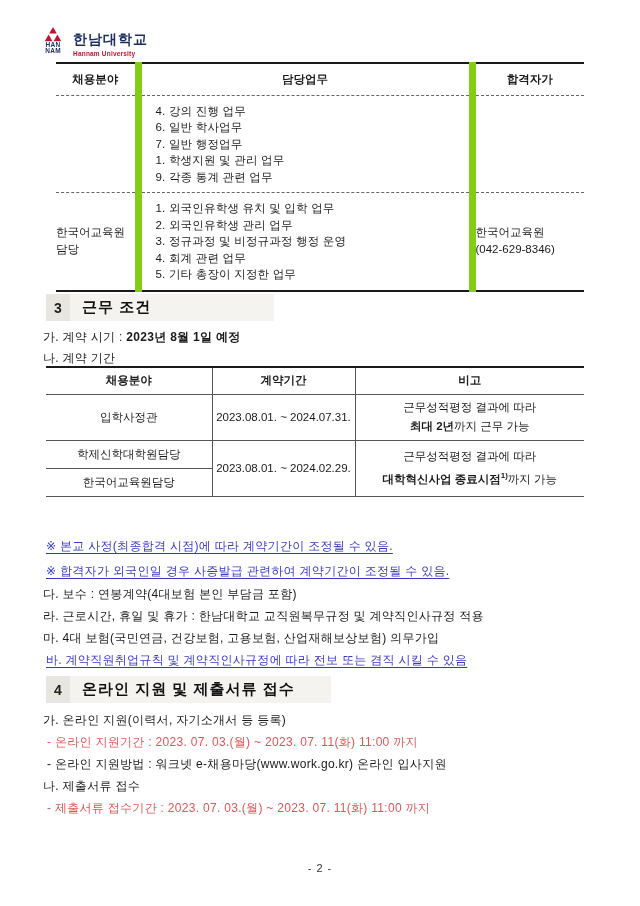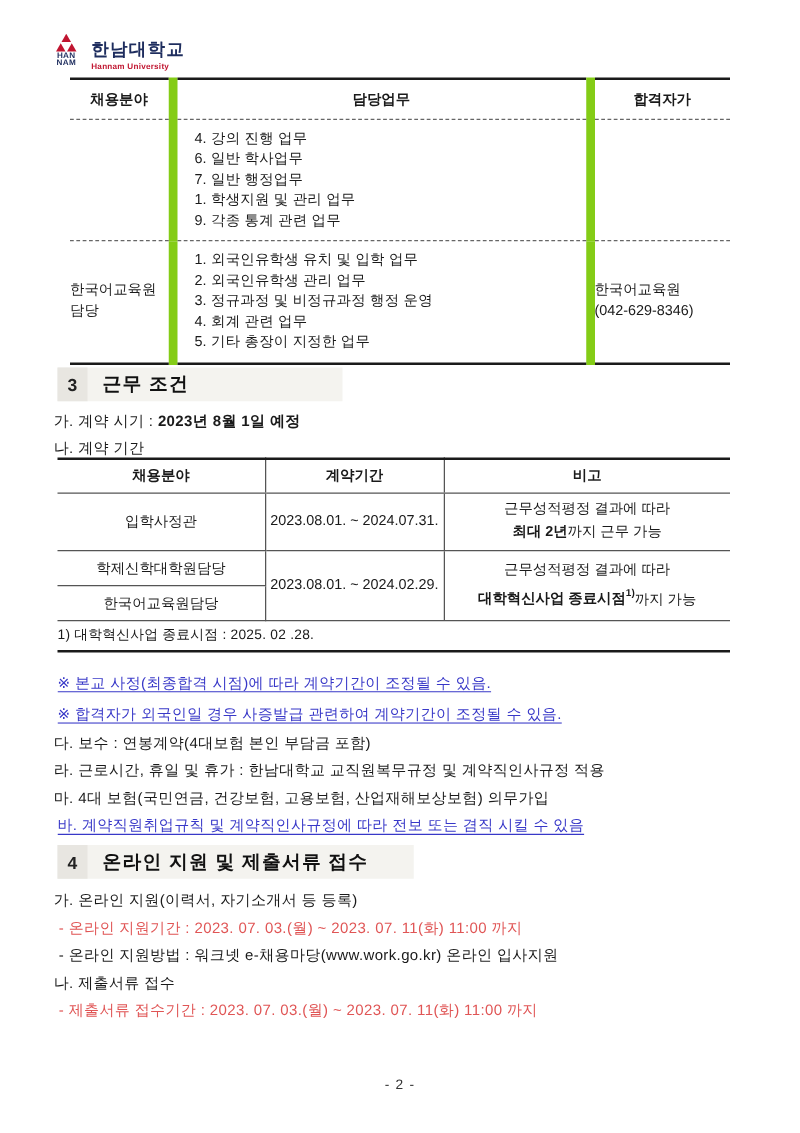--- a/index.html
+++ b/index.html
@@ -164,21 +164,20 @@
       <td class="vline" rowspan="2">
         <div class="note-line">근무성적평정 결과에 따라</div>
         <div class="note-line"><b class="inlinebold"><span>대학혁신사업 종료시점</span><sup>1)</sup></b><span>까지 가능</span></div>
       </td>
     </tr>
     <tr style="height:28px">
       <td>한국어교육원담당</td>
     </tr>
   </tbody>
     </table>
-  <div class="footnote-row">1) 대학혁신사업 종료시점 : 2025. 02 .28.</div>
 
   <div class="tline blue" style="top:539px">※ 본교 사정(최종합격 시점)에 따라 계약기간이 조정될 수 있음.</div>
   <div class="tline blue" style="top:564px">※ 합격자가 외국인일 경우 사증발급 관련하여 계약기간이 조정될 수 있음.</div>
   <div class="tline" style="top:587px">다. 보수 : 연봉계약(4대보험 본인 부담금 포함)</div>
   <div class="tline" style="top:609px">라. 근로시간, 휴일 및 휴가 : 한남대학교 교직원복무규정 및 계약직인사규정 적용</div>
   <div class="tline" style="top:631px">마. 4대 보험(국민연금, 건강보험, 고용보험, 산업재해보상보험) 의무가입</div>
   <div class="tline blue" style="top:653px">바. 계약직원취업규칙 및 계약직인사규정에 따라 전보 또는 겸직 시킬 수 있음</div>
 
   <div class="section-bar bar-s4">
     <div class="section-num">4</div>

